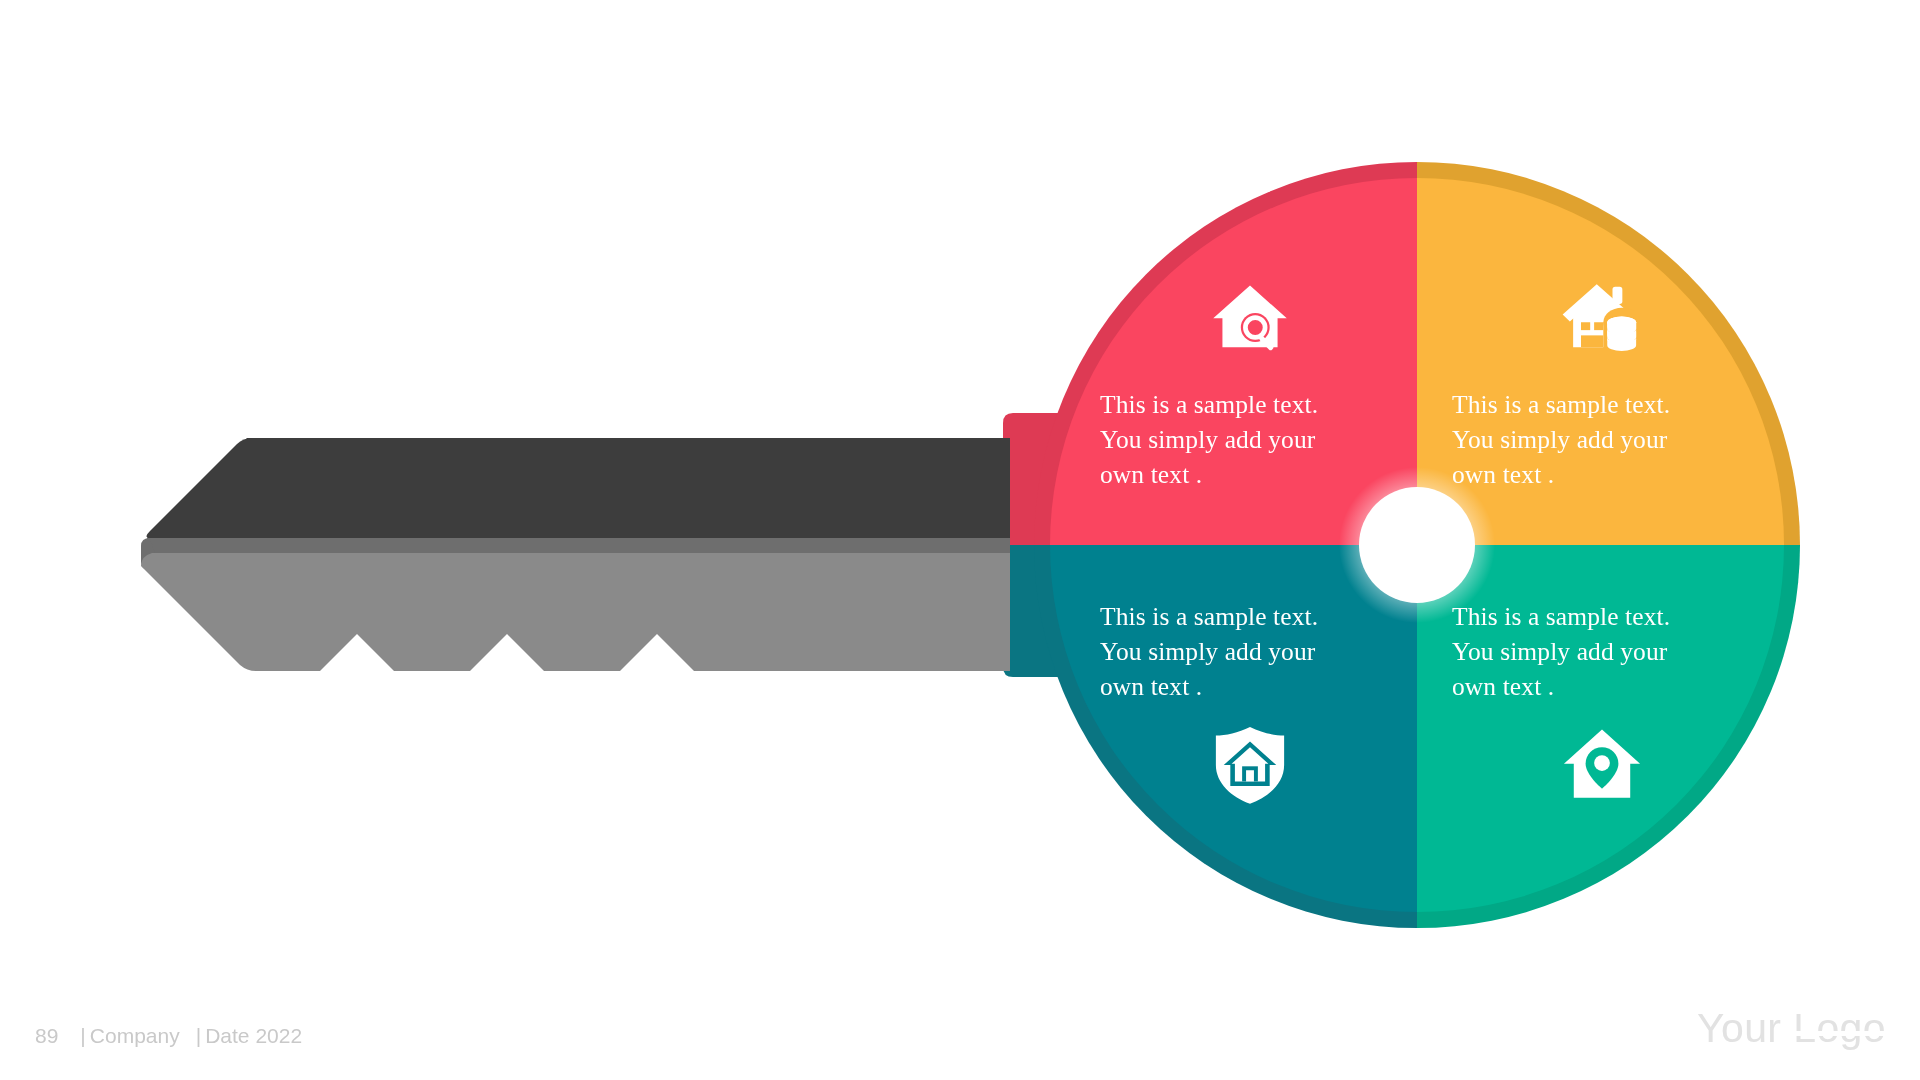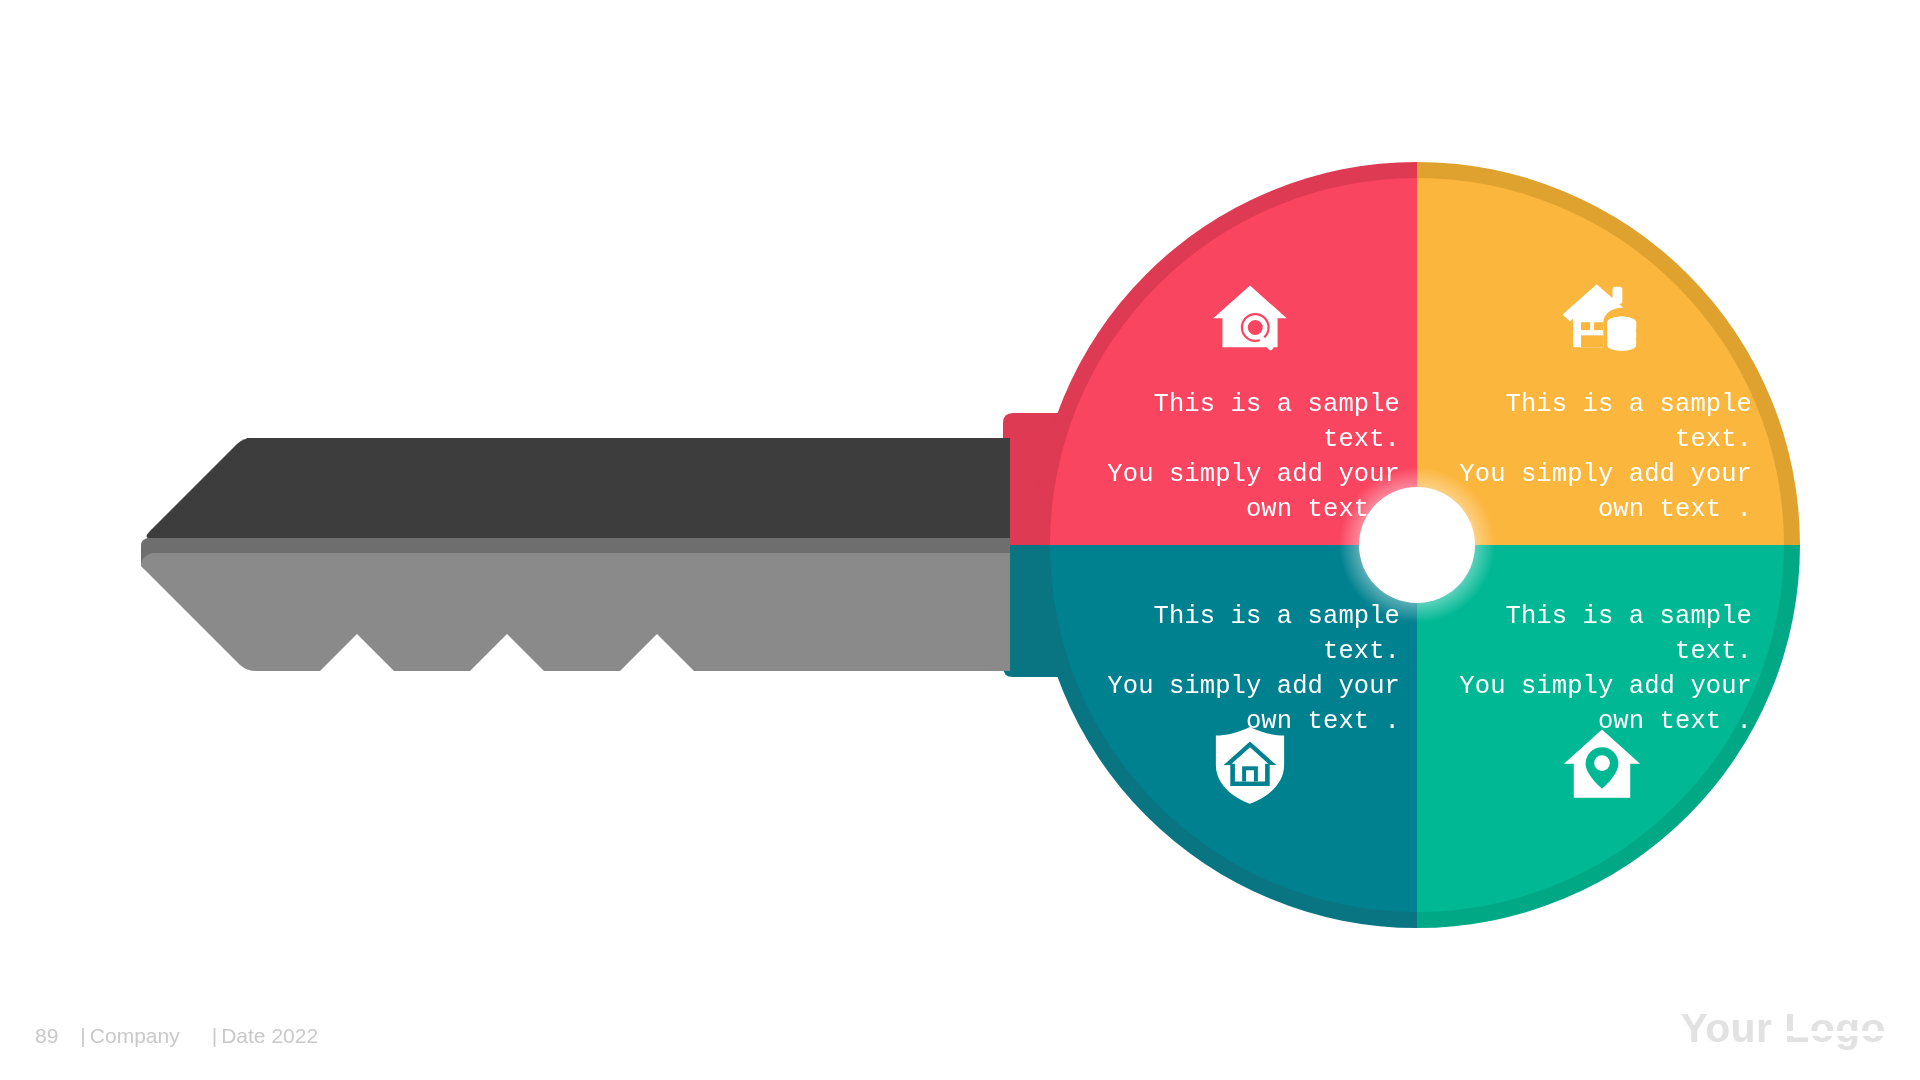--- a/index.html
+++ b/index.html
@@ -37,22 +37,22 @@
     height: 1080px;
   }
 
   
   .quad-text {
     position: absolute;
     width: 300px;
     color: #ffffff;
     font-size: 25.5px;
     line-height: 35px;
-    text-align: right;
-    font-family: Liberation Mono, monospace;
+    text-align: left;
+    font-family: Liberation Serif, serif;
     letter-spacing: 0.1px;
     white-space: pre-line;
     pointer-events: none;
   }
   #quad-text-1 { left: 1100px; top: 387px; }   
   #quad-text-2 { left: 1452px; top: 387px; }   
   #quad-text-3 { left: 1100px; top: 599px; }   
   #quad-text-4 { left: 1452px; top: 599px; }   
 
   
@@ -73,29 +73,29 @@
     left: 35px;
     top: 1024px;
     display: flex;
     align-items: center;
     color: #c9c9c9;
     font-size: 21px;
     font-family: "Liberation Sans", sans-serif;
   }
   #footer .f-page   { margin-right: 22px; }
   #footer .f-sep    { margin-right: 4px; }
-  #footer .f-company{ margin-right: 32px; }
+  #footer .f-company{ margin-right: 16px; }
 
   
   #logo-watermark {
     position: absolute;
     right: 34px;
     top: 1008px;
     font-size: 41px;
-    font-weight: bold;
+    font-weight: normal;
     color: #e2e2e2;
     letter-spacing: 0.4px;
     font-family: "Liberation Sans", sans-serif;
     line-height: 1;
     margin-left: 44px;
   }
   #logo-watermark .strike {
     position: absolute;
     left: 52%;
     right: -2px;

